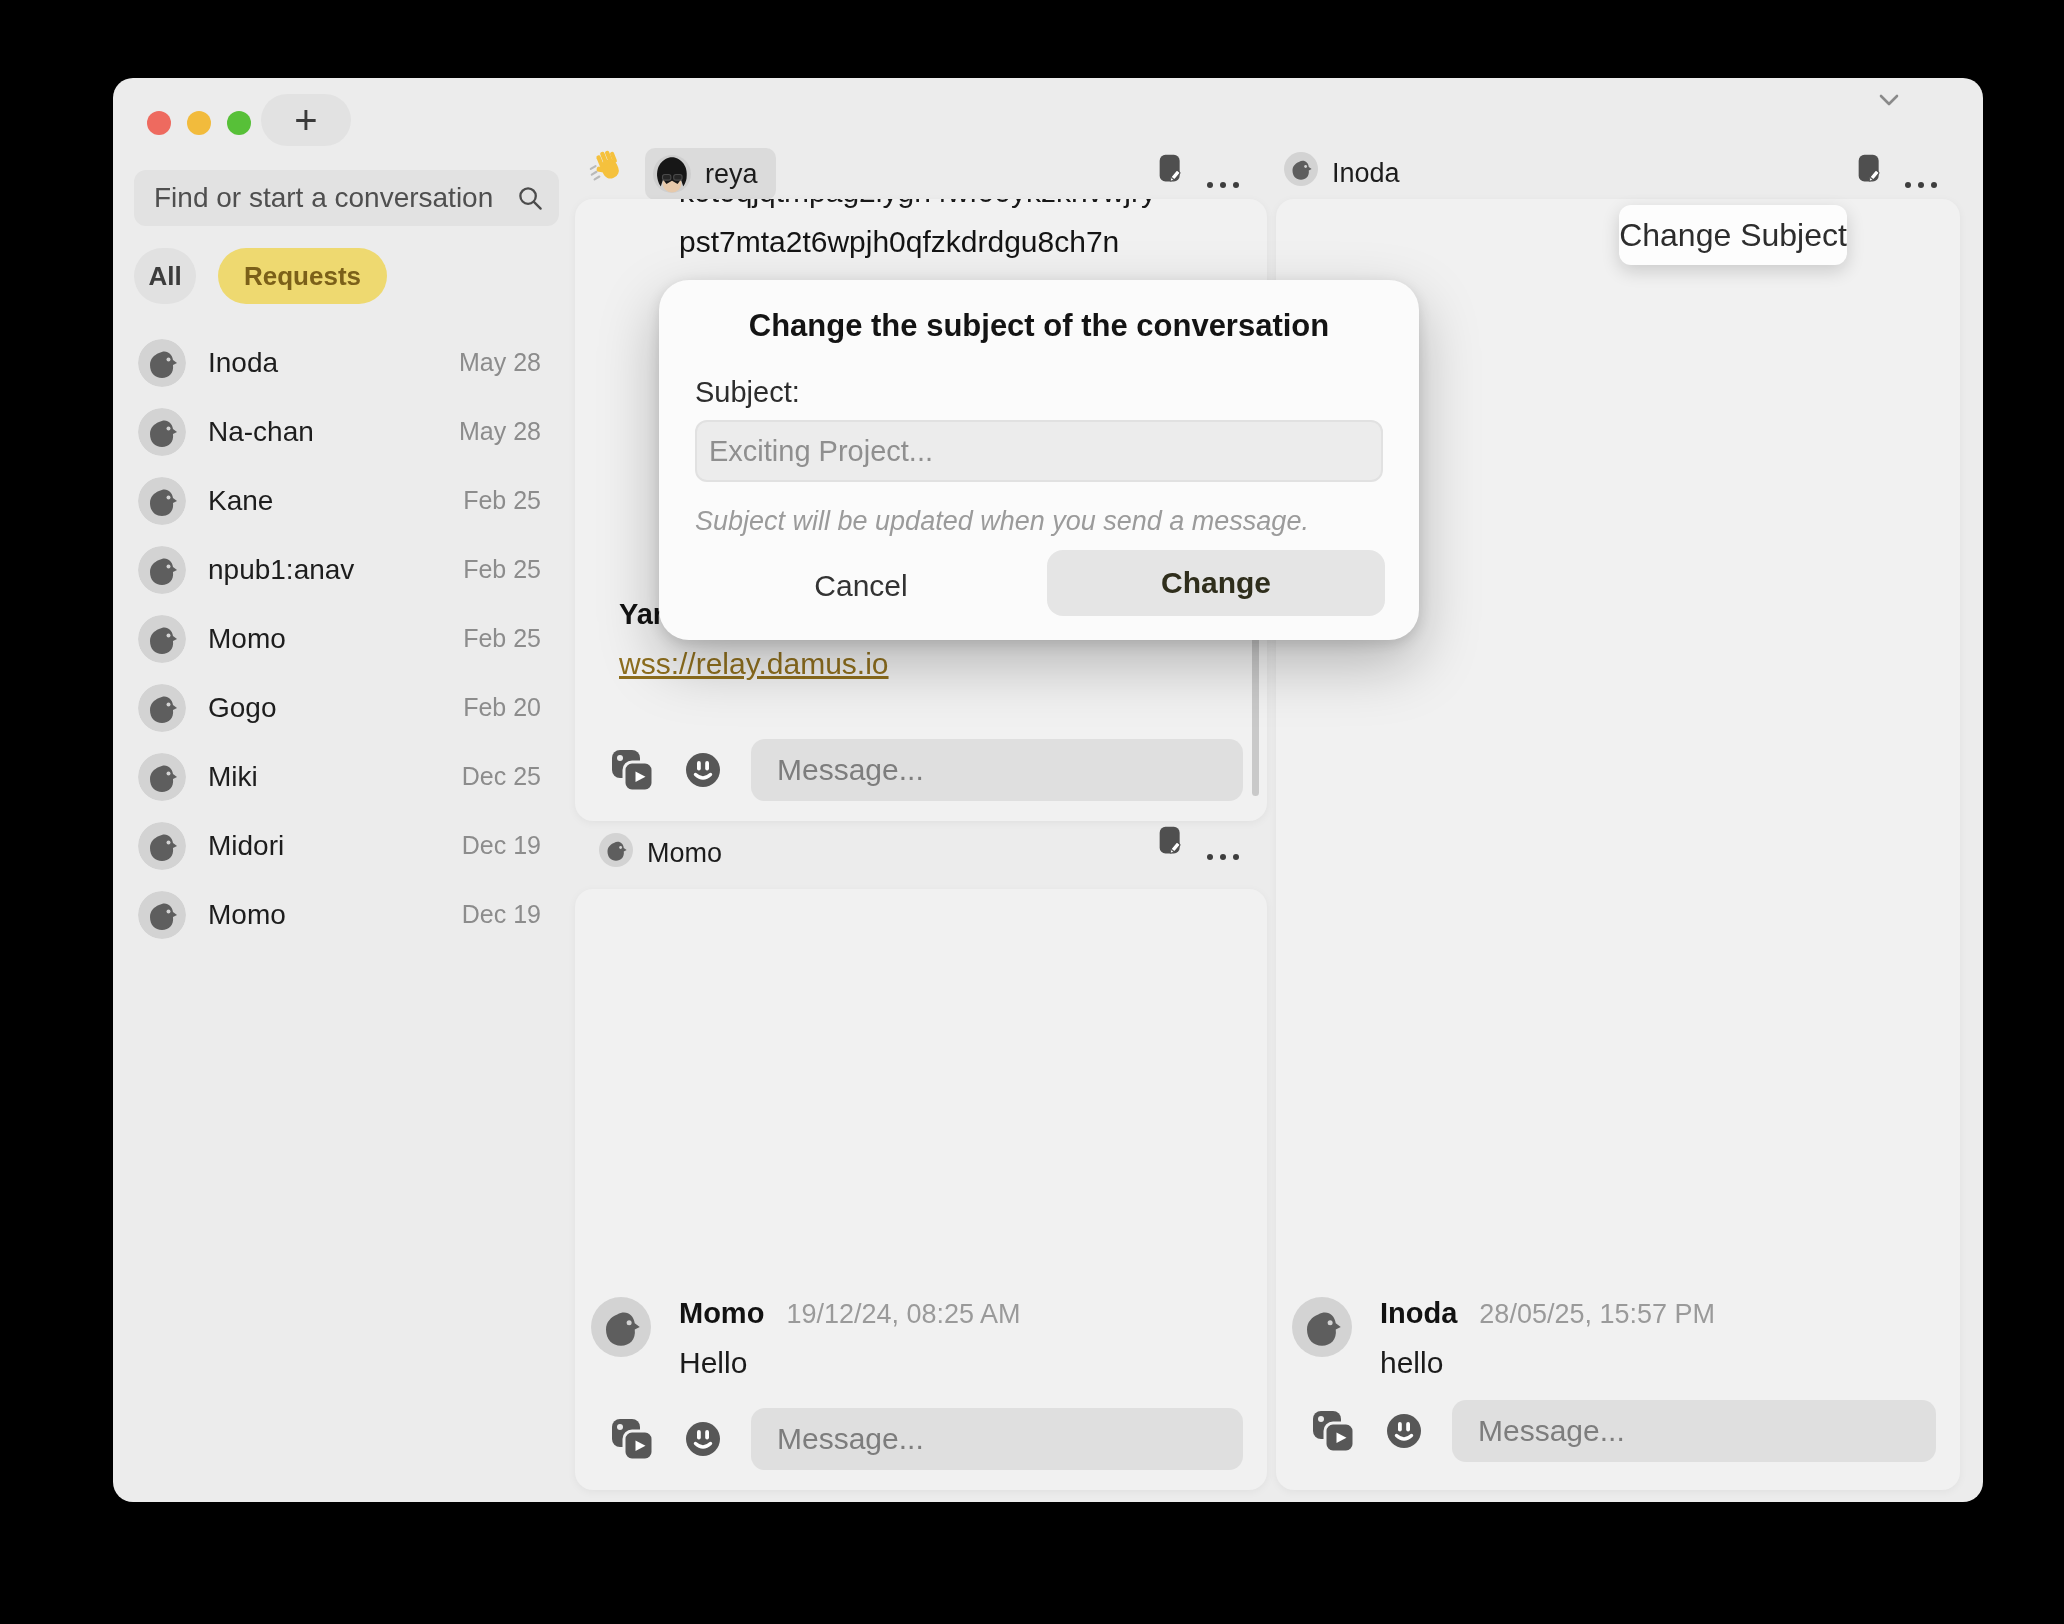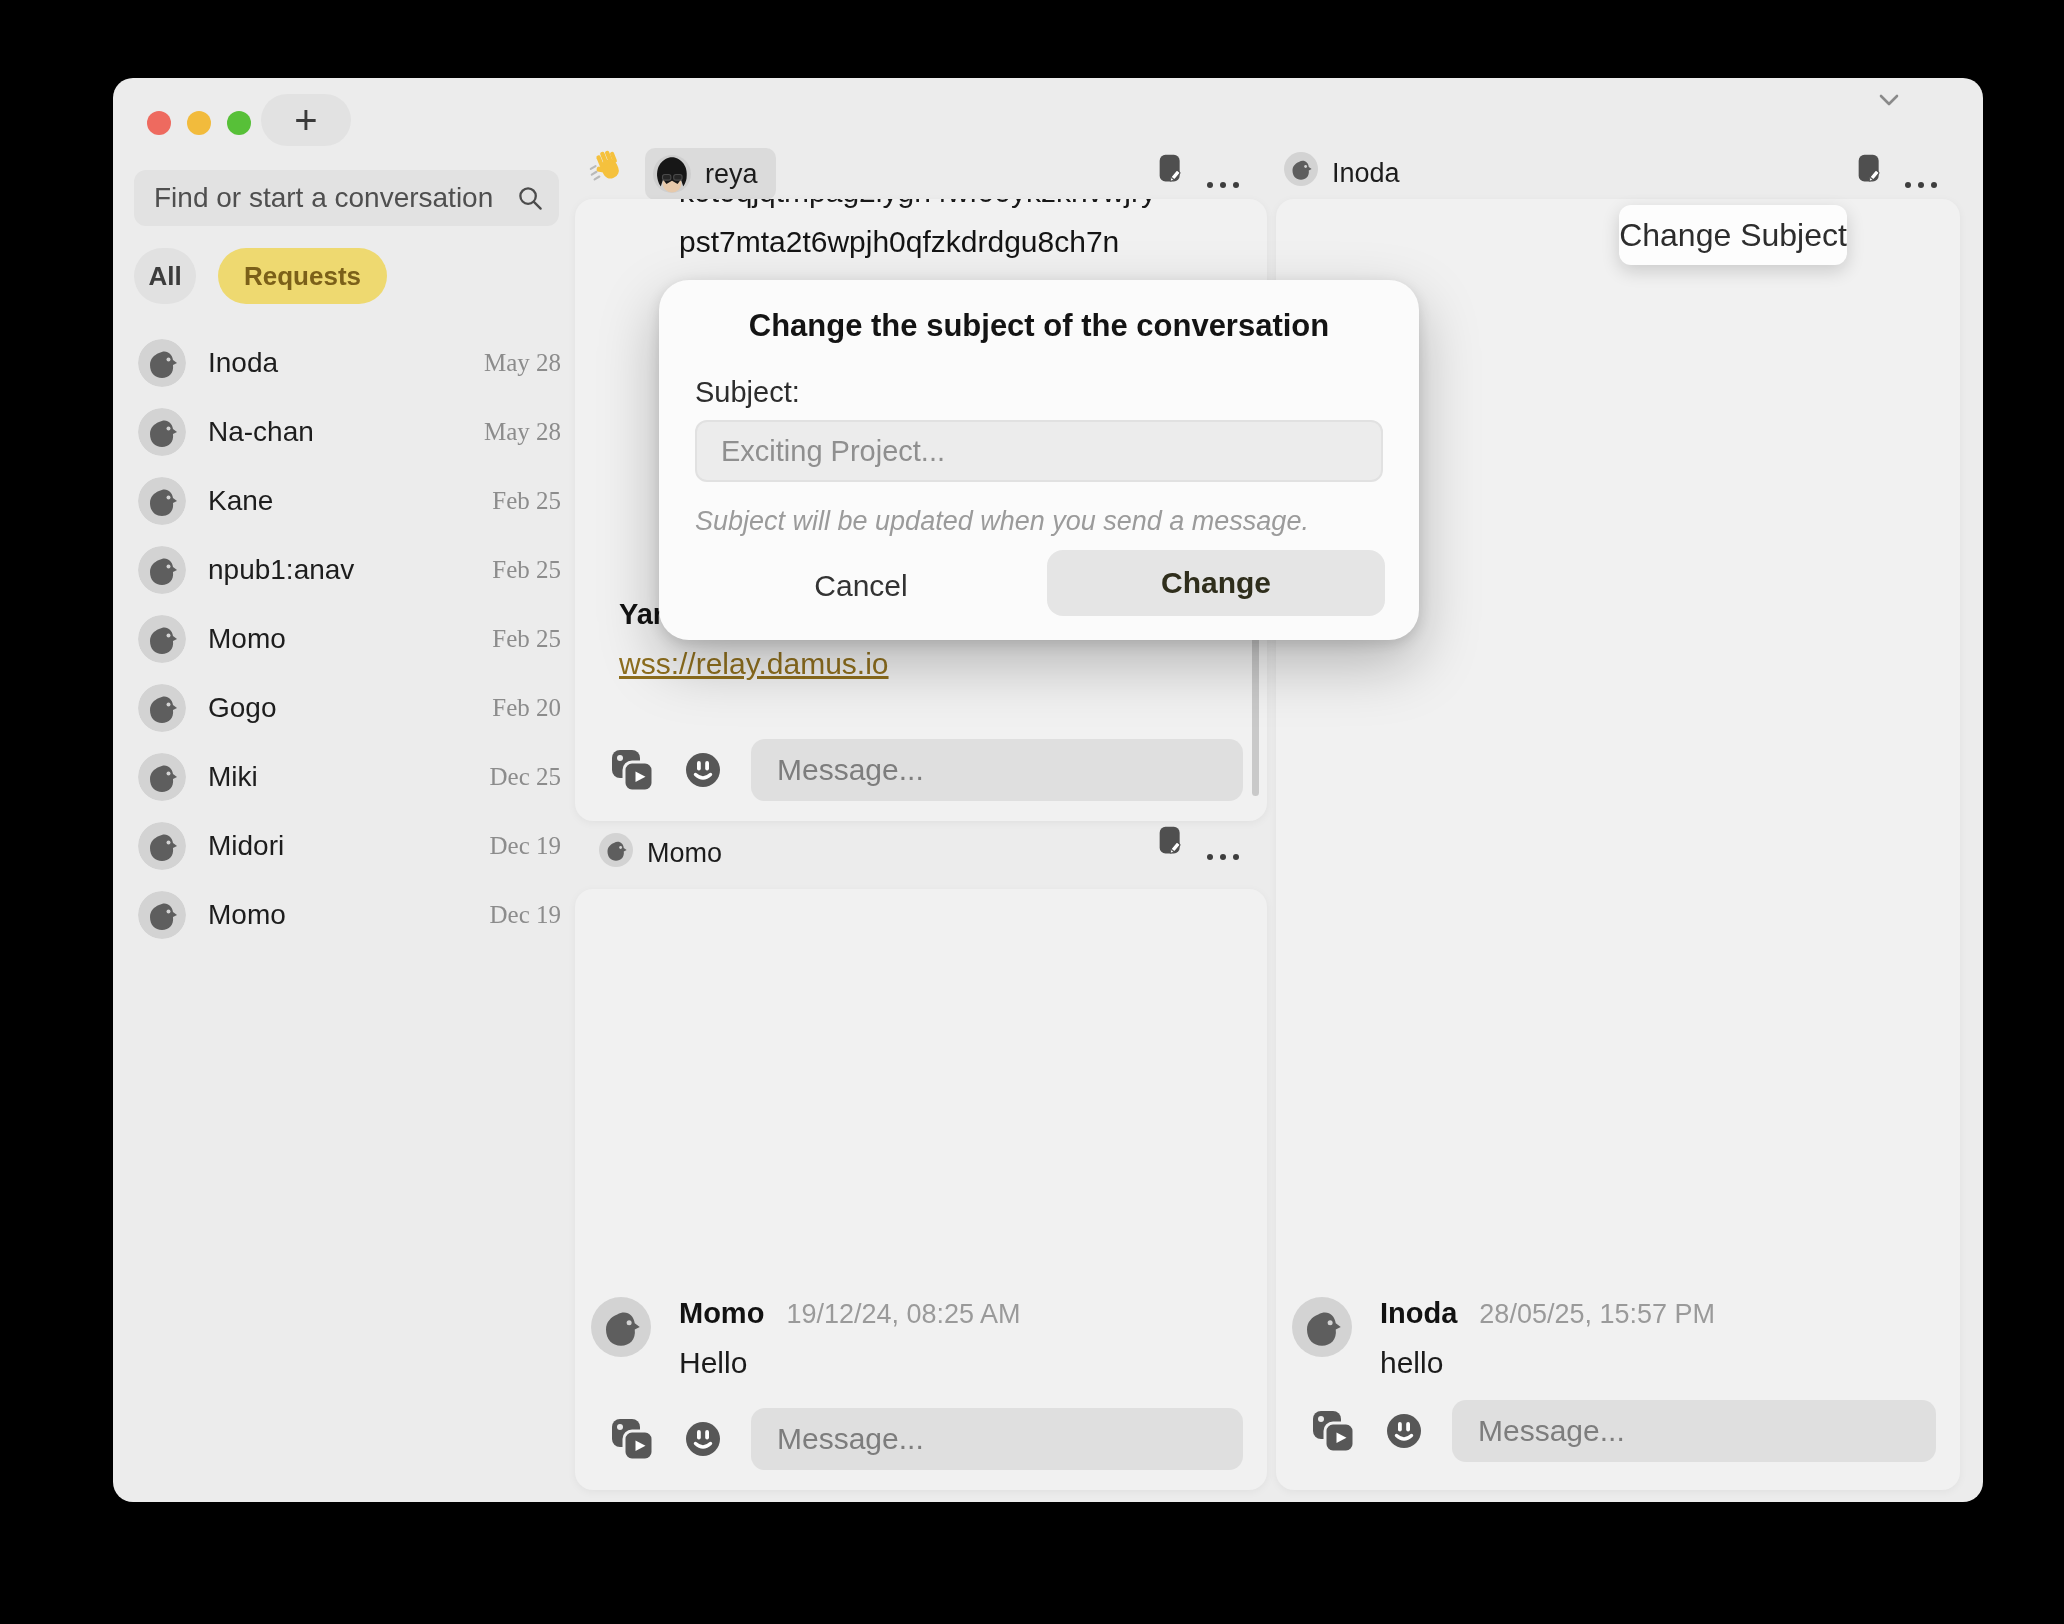--- a/index.html
+++ b/index.html
@@ -33,21 +33,21 @@
   .search input{flex:1;border:none;background:transparent;outline:none;font-size:28px;color:#a21caf;}
   .search input::placeholder{color:#4f4f4f;opacity:1;}
   .filters{position:absolute;left:21px;top:170px;display:flex;gap:22px;align-items:center;}
   .pill{height:56px;border-radius:28px;display:flex;align-items:center;justify-content:center;font-weight:700;font-size:26px;}
   .pill-all{width:62px;background:#e1e1e1;color:#3c3c3c;}
   .pill-req{padding:0 26px;background:#eed970;color:#7b6019;}
   .convlist{position:absolute;left:20px;top:250px;width:432px;}
   .convrow{height:69px;display:flex;align-items:center;}
   .convrow .avatar{margin-left:5px;}
   .convname{margin-left:22px;font-size:28px;color:#1d1d1d;flex:1;}
-  .convdate{font-size:25px;color:#8c8c8c;margin-right:4px;font-family:Liberation Serif, serif;}
+  .convdate{font-size:25px;color:#8c8c8c;margin-right:24px;}
 
   
   .hdr-label{font-size:27px;color:#1c1c1c;}
   .reya-pill{position:absolute;left:532px;top:70px;height:52px;border-radius:10px;background:#dbdbdb;display:flex;align-items:center;gap:14px;padding:0 18px 0 8px;}
   .wave{position:absolute;left:474px;top:70px;}
   .dots{display:flex;gap:7px;align-items:center;height:30px;}
   .dots i{width:6px;height:6px;border-radius:50%;background:#3e3e3e;display:block;}
 
   
   .panel{position:absolute;background:#f1f1f1;border-radius:18px;box-shadow:0 2px 8px rgba(0,0,0,.05);}
@@ -71,21 +71,21 @@
   .msg-input{flex:1;height:62px;background:#dfdfdf;border:none;outline:none;border-radius:14px;font-size:30px;color:#333;padding:0 26px;}
   .msg-input::placeholder{color:#7d7d7d;opacity:1;}
   #panel-inoda .input-row{bottom:28px;}
 
   .scroll-thumb{position:absolute;right:8px;top:362px;width:7px;height:235px;background:#c9c9c9;border-radius:4px;}
 
   
   .modal{position:absolute;left:546px;top:202px;width:760px;height:360px;background:#fbfbfb;border-radius:30px;box-shadow:0 24px 60px rgba(0,0,0,.25),0 4px 14px rgba(0,0,0,.12);}
   .modal-title{position:absolute;left:0;right:0;top:28px;text-align:center;font-size:31px;font-weight:700;color:#141414;}
   .modal-label{position:absolute;left:36px;top:96px;font-size:29px;color:#2d2d2d;}
-  .modal-input{position:absolute;left:36px;top:140px;width:688px;height:62px;background:#ececec;border:2px solid #e1e1e1;border-radius:12px;font-size:29px;color:#333;padding:0 24px;outline:none;}
+  .modal-input{position:absolute;left:36px;top:140px;width:688px;height:62px;background:#ececec;border:2px solid #e1e1e1;border-radius:12px;font-size:29px;color:#333;padding:0 12px;outline:none;}
   .modal-input::placeholder{color:#8f8f8f;opacity:1;}
   .modal-note{position:absolute;left:36px;top:226px;font-size:27px;font-style:italic;color:#9b9b9b;}
   .btn-cancel{position:absolute;left:110px;top:278px;width:184px;height:56px;background:transparent;border:none;font-size:30px;color:#333;cursor:pointer;}
   .btn-change{position:absolute;left:388px;top:270px;width:338px;height:66px;background:#e5e5e5;border:none;border-radius:16px;font-size:30px;font-weight:600;color:#2f2e1c;cursor:pointer;}
 
   
   .tooltip{position:absolute;left:1506px;top:127px;width:228px;height:60px;background:#fdfdfd;border-radius:12px;box-shadow:0 6px 18px rgba(0,0,0,.16);display:flex;align-items:center;justify-content:center;font-size:32px;color:#2d2d2d;}
 
   .abs{position:absolute;}
   svg{display:block;}

